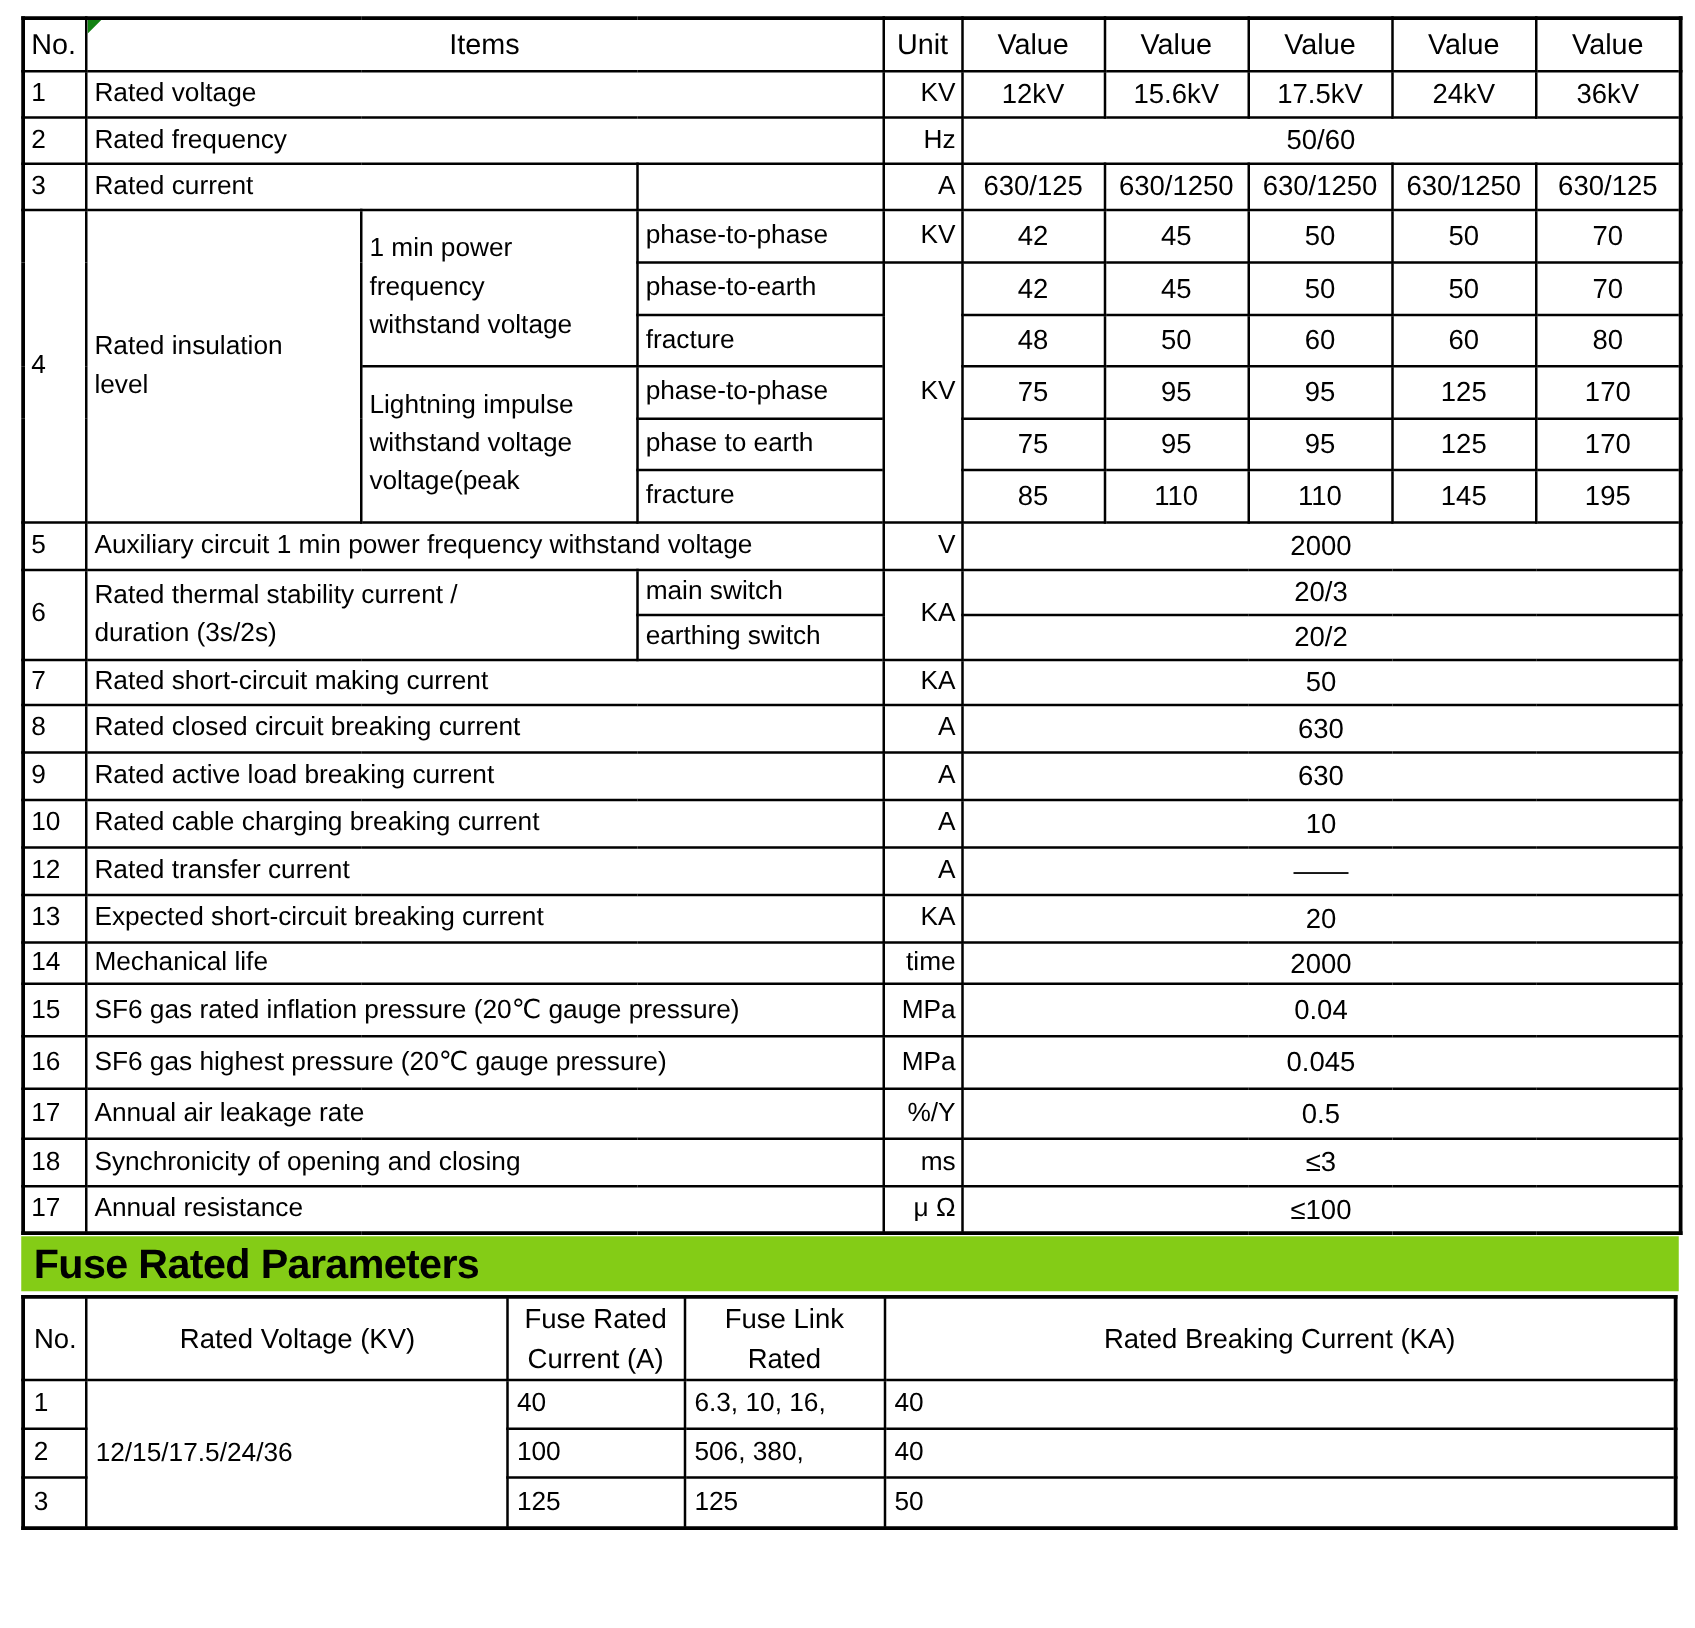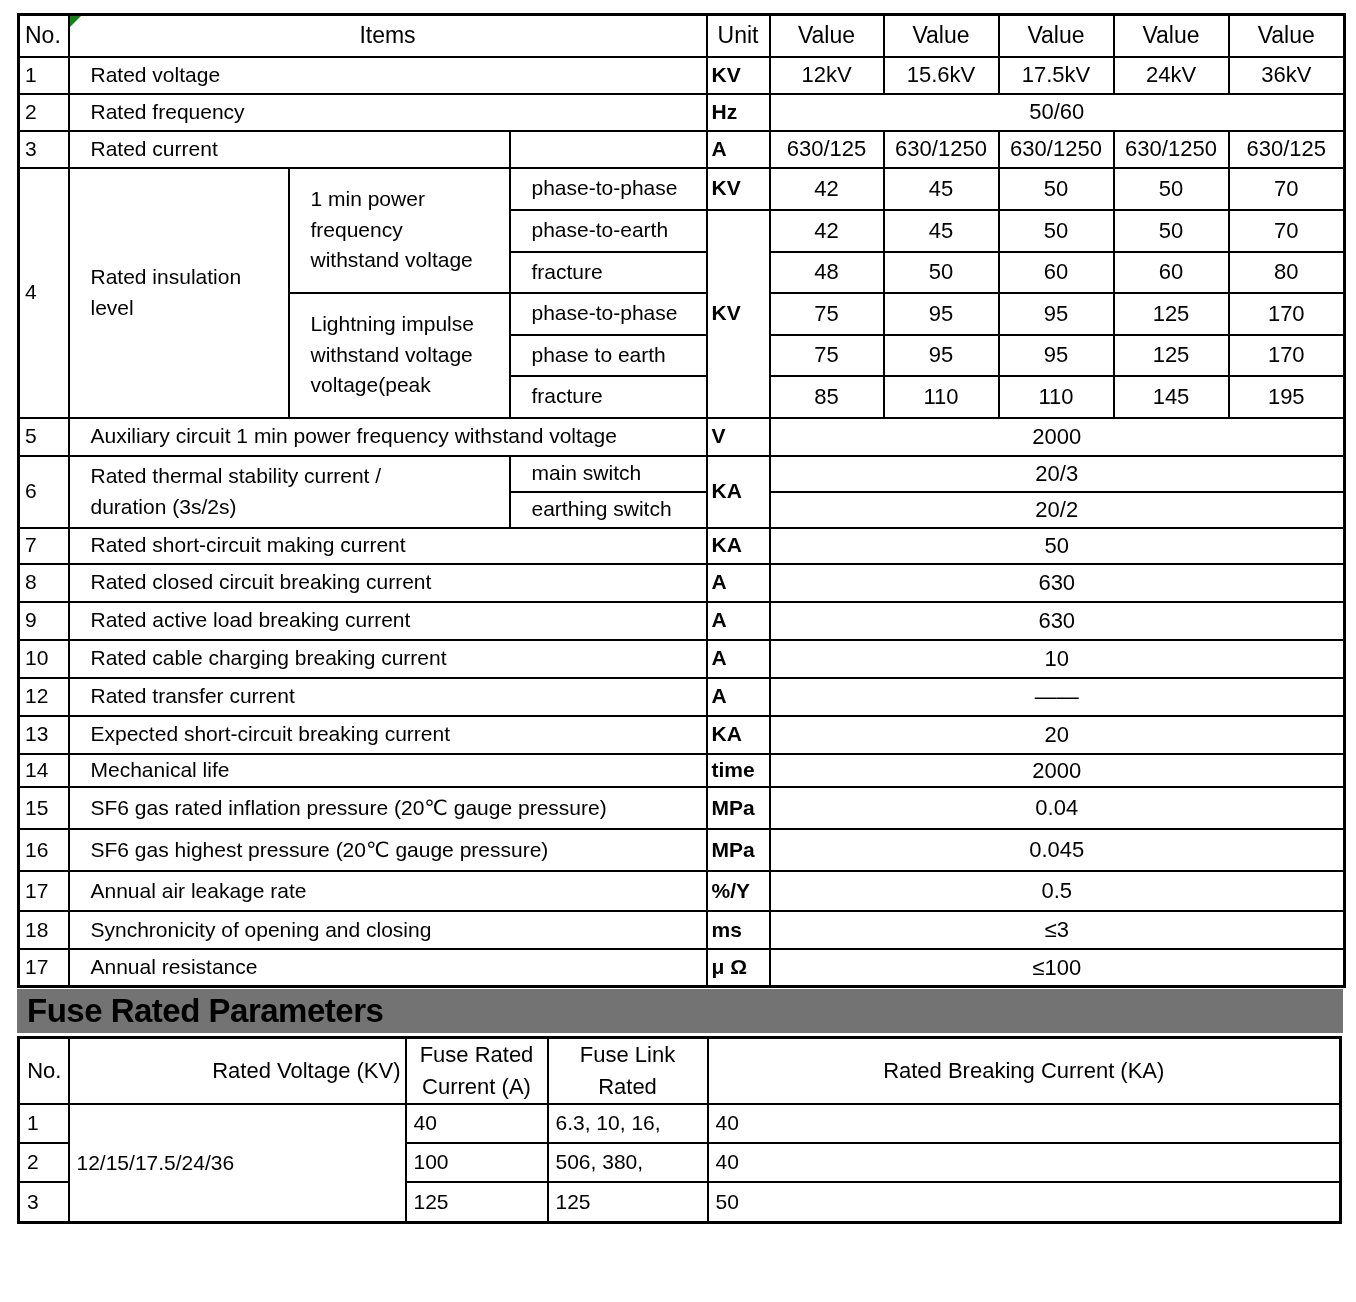--- a/index.html
+++ b/index.html
@@ -18,21 +18,21 @@
     display:flex;align-items:center;
     padding:0;box-sizing:border-box;
     margin-bottom:5px;
   }
   .title-bar .title-text{
     font-size:43px;font-weight:bold;letter-spacing:-1px;
     padding-left:10px;line-height:1;
     transform:scaleY(1.05);
   }
   .fuse-bar{
-    background:#737373;
+    background:#84cc16;
     width:1326px;height:44px;
     display:flex;align-items:center;
     margin-top:1px;margin-bottom:3px;
   }
   .fuse-bar .fuse-title-text{
     font-size:33px;font-weight:bold;letter-spacing:-0.5px;
     padding-left:10px;line-height:1;
   }
 
   
@@ -49,23 +49,23 @@
     padding:0 4px;
     vertical-align:middle;
     white-space:pre-line;
     overflow:hidden;
     line-height:1.45;
   }
   table{border:3px solid #000;}
   th{font-size:23px;text-align:center;}
   .al{text-align:left;}
   .vals{font-size:22px;text-align:center;}
-  .unit{text-align:left;font-size:21px;font-weight:bold;}
+  .unit{text-align:right;font-size:21px;}
   .no-cell{text-align:left;padding-left:5px;}
-  .item-cell{text-align:left;padding-left:21px;margin-top:28px;}
+  .item-cell{text-align:left;padding-left:6px;margin-top:28px;}
   .items-header{position:relative;}
   .corner-marker{
     position:absolute;top:0;left:0;
     width:0;height:0;
     border-top:11px solid #128212;
     border-right:11px solid transparent;
     display:block;
   }
   .fuse td{font-size:21px;}
   .fuse .fh{font-size:22px;text-align:center;font-weight:normal;}
@@ -296,21 +296,21 @@
     <colgroup>
       <col style="width:50px">
         <col style="width:337px">
         <col style="width:142px">
         <col style="width:160px">
         <col style="width:633px">
     </colgroup>
     <tbody>
         <tr style="height:65px">
       <td class="fh al no-cell">No.</td>
-      <td class="fh item-cell" style="text-align:right">Rated Voltage (KV)</td>
+      <td class="fh item-cell" style="text-align:center">Rated Voltage (KV)</td>
       <td class="fh">Fuse Rated
 Current (A)</td>
       <td class="fh">Fuse Link
 Rated</td>
       <td class="fh">Rated Breaking Current (KA)</td>
     </tr>
     <tr style="height:39px">
       <td class="fd no-cell">1</td>
       <td rowspan="3" class="fd">12/15/17.5/24/36</td>
       <td class="fd">40</td>

